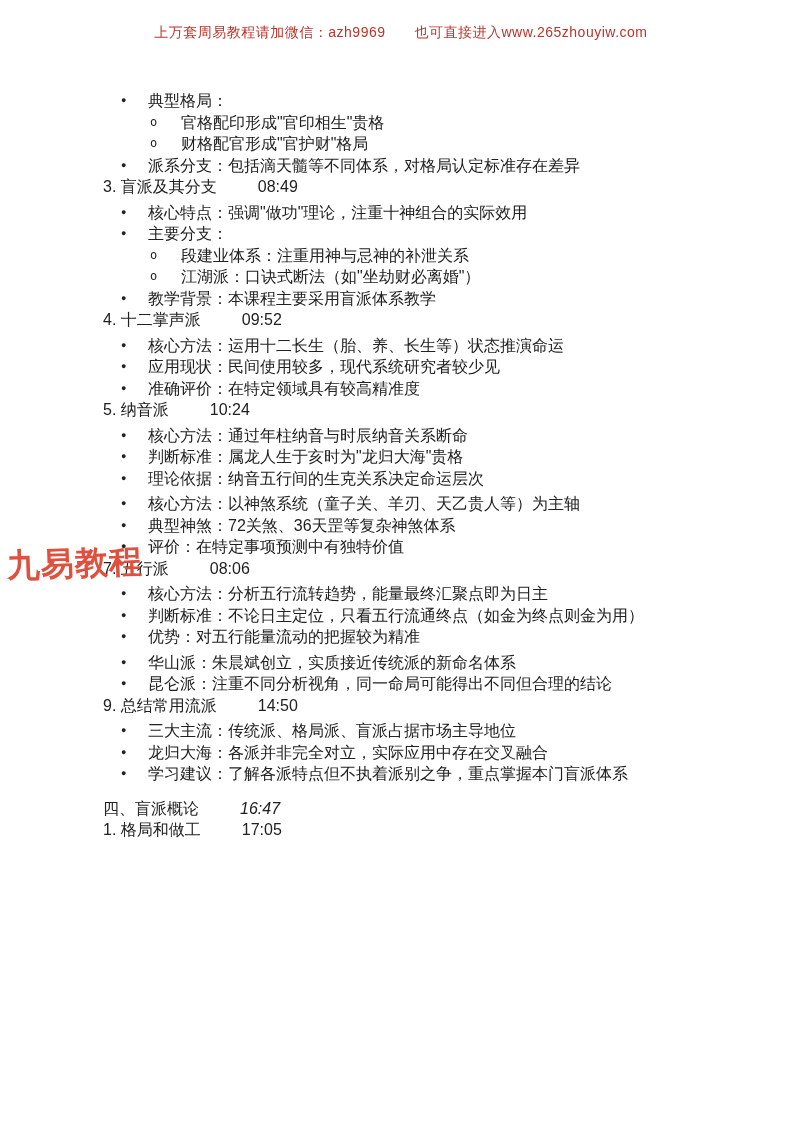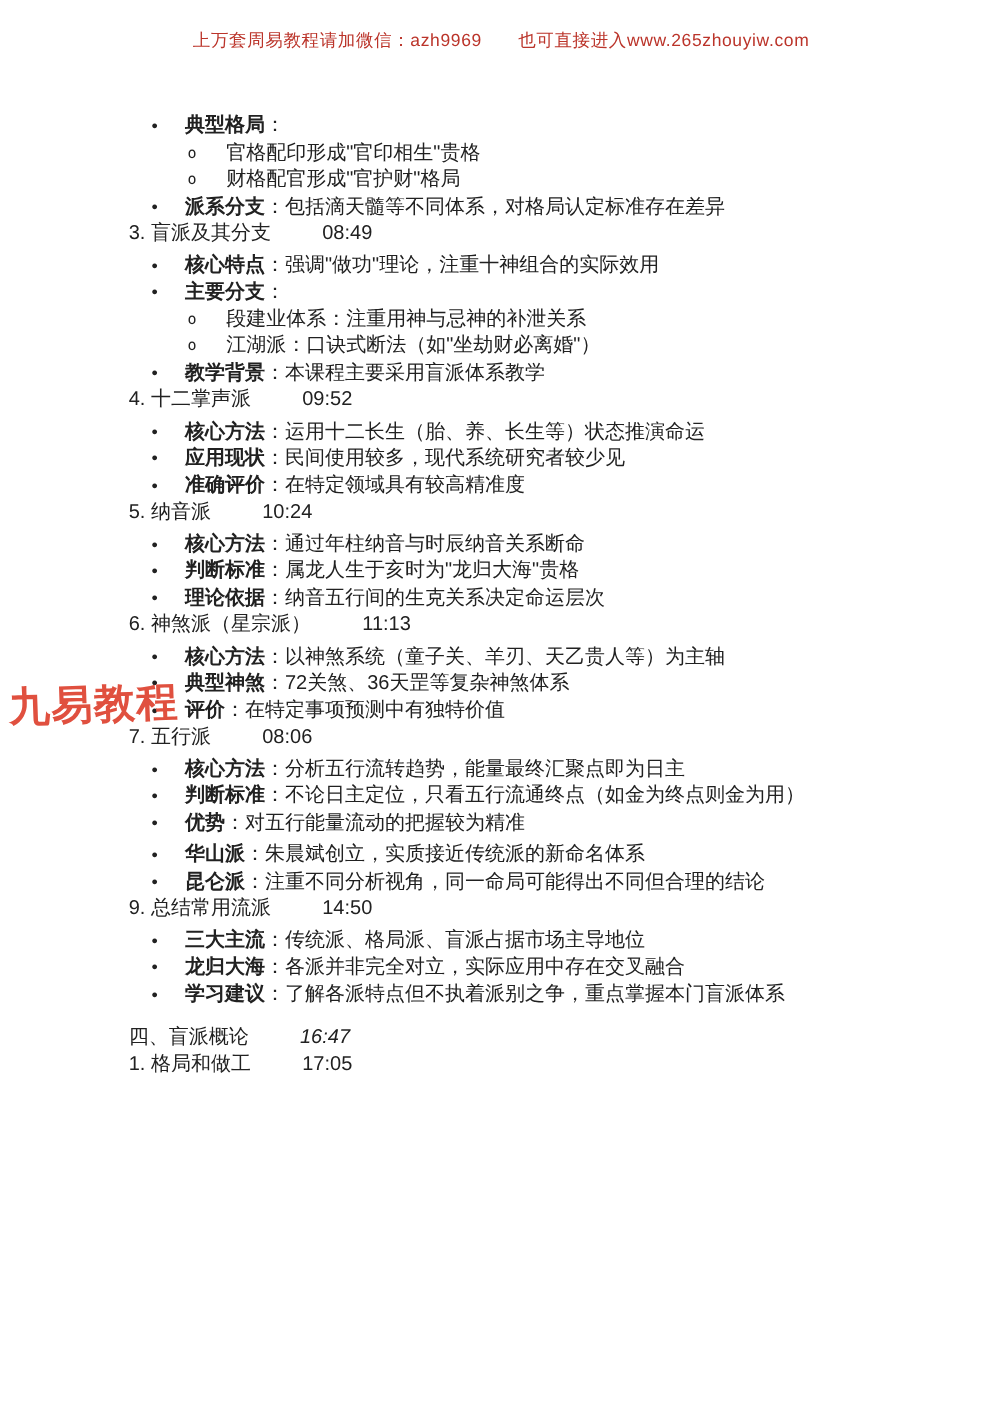--- a/index.html
+++ b/index.html
@@ -35,21 +35,21 @@
   .heading{margin:0;}
   .heading .time{margin-left:5px;padding-left:36px;}
   .heading.bold{font-weight:normal;margin-top:13px;}
   .heading.bold .time{font-style:italic;}
   .blist{margin-top:4px;}
   .li{position:relative;padding-left:45px;}
   .li .bullet{
     position:absolute;left:18px;top:0;
     font-size:9px;line-height:21.5px;
   }
-  .li .label{font-weight:bold;}
+  .li .label{font-weight:normal;}
   .sub{position:relative;padding-left:78px;}
   .sub .o{
     position:absolute;left:47px;top:0;
     font-family:"DejaVu Sans Mono", monospace;
     font-size:12px;line-height:21.5px;
   }
   .watermark{
     position:absolute;
     left:7px;top:544px;
     font-size:33px;
@@ -89,21 +89,20 @@
       <div class="li"><span class="bullet">●</span><span class="label">核心方法</span><span class="txt">：运用十二长生（胎、养、长生等）状态推演命运</span></div>
       <div class="li"><span class="bullet">●</span><span class="label">应用现状</span><span class="txt">：民间使用较多，现代系统研究者较少见</span></div>
       <div class="li"><span class="bullet">●</span><span class="label">准确评价</span><span class="txt">：在特定领域具有较高精准度</span></div>
     </div>
     <div class="heading"><span class="htext">5. 纳音派</span><span class="time">10:24</span></div>
     <div class="blist">
       <div class="li"><span class="bullet">●</span><span class="label">核心方法</span><span class="txt">：通过年柱纳音与时辰纳音关系断命</span></div>
       <div class="li"><span class="bullet">●</span><span class="label">判断标准</span><span class="txt">：属龙人生于亥时为"龙归大海"贵格</span></div>
       <div class="li"><span class="bullet">●</span><span class="label">理论依据</span><span class="txt">：纳音五行间的生克关系决定命运层次</span></div>
     </div>
-    <div class="heading"><span class="htext">6. 神煞派（星宗派）</span><span class="time">11:13</span></div>
     <div class="blist">
       <div class="li"><span class="bullet">●</span><span class="label">核心方法</span><span class="txt">：以神煞系统（童子关、羊刃、天乙贵人等）为主轴</span></div>
       <div class="li"><span class="bullet">●</span><span class="label">典型神煞</span><span class="txt">：72关煞、36天罡等复杂神煞体系</span></div>
       <div class="li"><span class="bullet">●</span><span class="label">评价</span><span class="txt">：在特定事项预测中有独特价值</span></div>
     </div>
     <div class="heading"><span class="htext">7. 五行派</span><span class="time">08:06</span></div>
     <div class="blist">
       <div class="li"><span class="bullet">●</span><span class="label">核心方法</span><span class="txt">：分析五行流转趋势，能量最终汇聚点即为日主</span></div>
       <div class="li"><span class="bullet">●</span><span class="label">判断标准</span><span class="txt">：不论日主定位，只看五行流通终点（如金为终点则金为用）</span></div>
       <div class="li"><span class="bullet">●</span><span class="label">优势</span><span class="txt">：对五行能量流动的把握较为精准</span></div>

